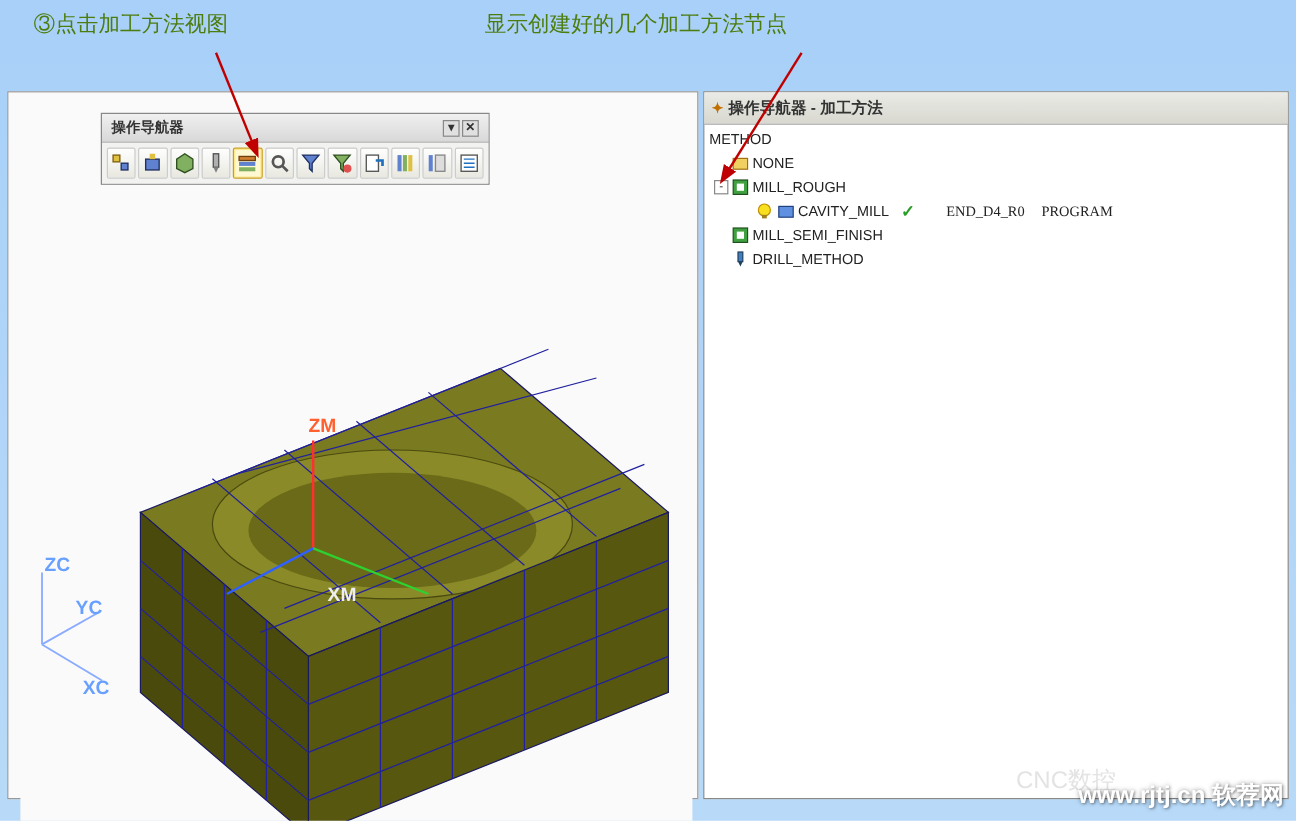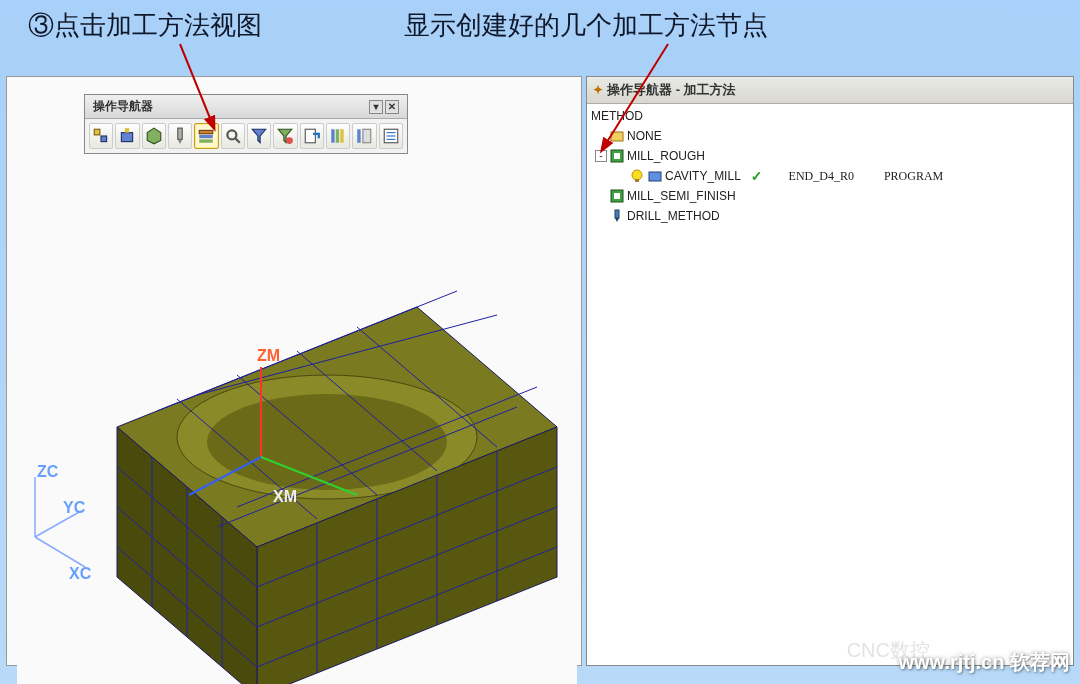--- a/index.html
+++ b/index.html
@@ -6,22 +6,22 @@
     body {
       width: 1080px;
       height: 684px;
       font-family: "Microsoft YaHei", SimSun, Arial, sans-serif;
       background: linear-gradient(180deg, #a8d0f8 0%, #b8daf8 100%);
       position: relative;
       overflow: hidden;
     }
     .annotation {
       position: absolute;
-      font-size: 26px;
-      color: #0f172a;
+      font-size: 18px;
+      color: #4d7c0f;
       z-index: 100;
     }
     .annotation.left { top: 8px; left: 28px; }
     .annotation.right { top: 8px; left: 404px; }
     .arrow-svg { position: absolute; z-index: 99; pointer-events:none; }
     .left-panel {
       position: absolute;
       top: 76px; left: 6px;
       width: 576px; height: 590px;
       background: #fafafa;
@@ -385,21 +385,21 @@
           </svg>
         </span>
       <span class="tree-icon">
           <svg viewBox="0 0 14 14">
             <rect x="1" y="3" width="12" height="9" fill="#6090e0" stroke="#204080"></rect>
           </svg>
         </span>
       <span class="tree-label">CAVITY_MILL</span>
       <span class="check-mark">✓</span>
       <span class="tool-col">END_D4_R0</span>
-      <span class="tool-col" style="margin-left:30px">PROGRAM</span>
+      <span class="tool-col" style="margin-left:14px">PROGRAM</span>
     </div>
 
     <div class="tree-row">
       <span class="tree-indent" style="width:18px"></span>
       <span class="tree-icon">
           <svg viewBox="0 0 14 14">
             <rect x="1" y="1" width="12" height="12" fill="#40a040" stroke="#205020"></rect>
             <rect x="4" y="4" width="6" height="6" fill="#fff"></rect>
           </svg>
         </span>

